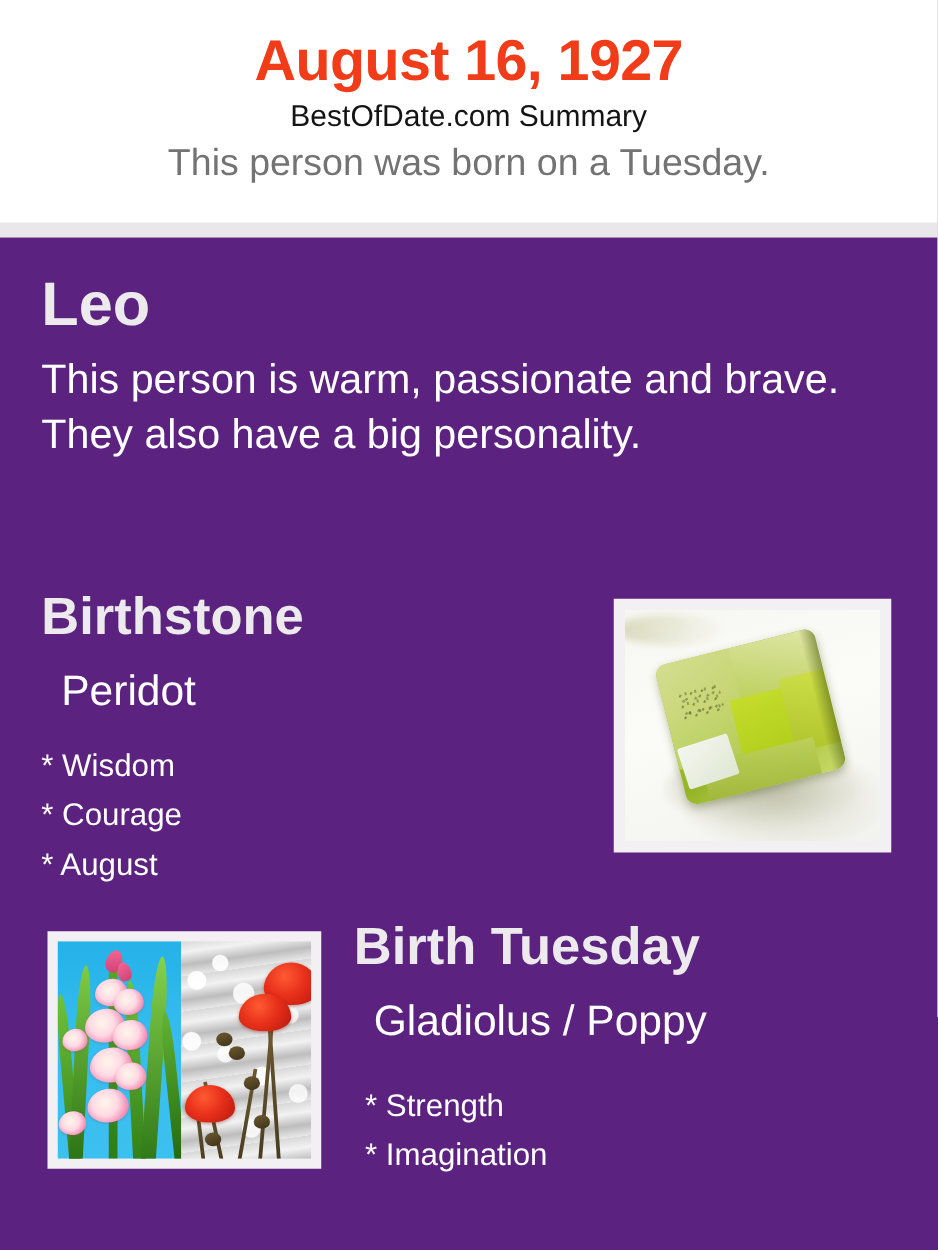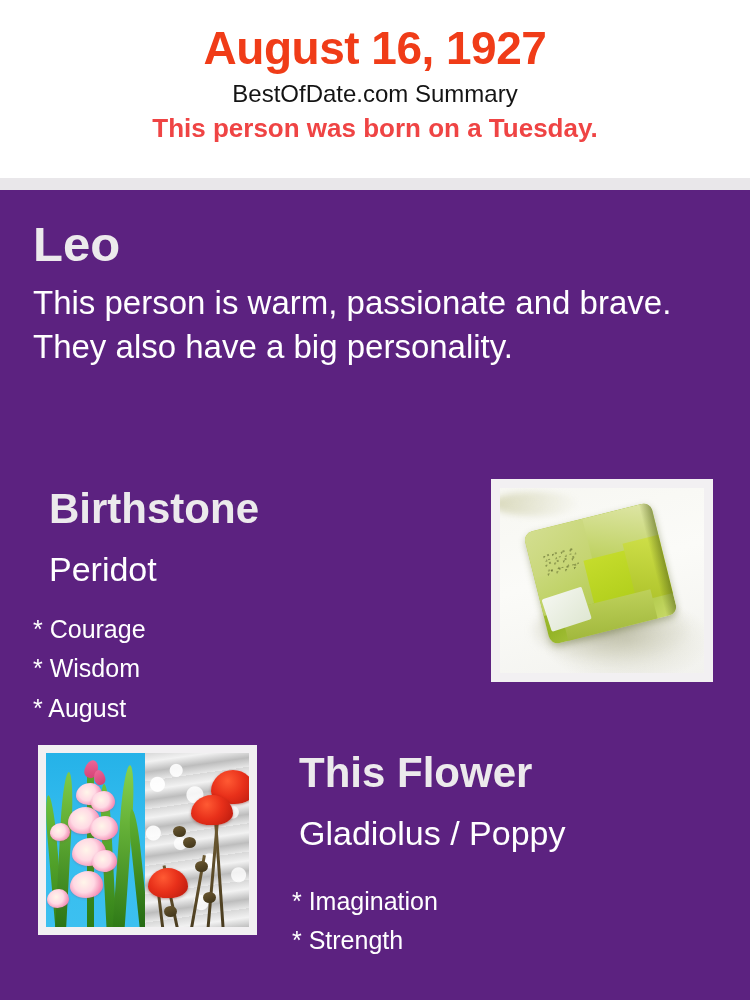--- a/index.html
+++ b/index.html
@@ -42,24 +42,24 @@
     margin: 0;
     padding-top: 9px;
     font-size: 24px;
     font-weight: normal;
     line-height: 1.1;
     color: #141414;
   }
   .born-line {
     margin: 0;
     padding-top: 6px;
-    font-size: 26px;
-    font-weight: bold;
+    font-size: 30px;
+    font-weight: normal;
     line-height: 1.15;
-    color: #ef4444;
+    color: #737373;
   }
   .divider-strip {
     position: absolute;
     left: 0; top: 178px;
     width: 750px;
     height: 12px;
     background: #e9e7ea;
   }
 
   
@@ -95,21 +95,21 @@
   }
 
   
   .birthstone-block {
     position: absolute;
     left: 33px;
     top: 281px;
     width: 440px;
   }
   .section-heading {
-    margin: 16px;
+    margin: 0;
     font-size: 42px;
     font-weight: bold;
     line-height: 1.06;
     color: #eceaec;
   }
   .section-subname {
     margin: 16px;
     padding-top: 2px;
     font-size: 34px;
     font-weight: normal;
@@ -347,22 +347,22 @@
 
     <div class="zodiac-block">
       <h2 class="zodiac-name">Leo</h2>
       <p class="zodiac-desc">This person is warm, passionate and brave. They also have a big personality.</p>
     </div>
 
     <div class="birthstone-block">
       <h2 class="section-heading">Birthstone</h2>
       <div class="section-subname">Peridot</div>
       <ul class="trait-list">
+        <li class="trait-item">* Wisdom</li>
         <li class="trait-item">* Courage</li>
-        <li class="trait-item">* Wisdom</li>
         <li class="trait-item">* August</li>
       </ul>
     </div>
 
     <div class="img-frame stone-frame">
       <div class="img-inner">
         <div class="stone-scene">
           <div class="stone-topsmudge"></div>
           <div class="stone-shadow"></div>
           <div class="gem">
@@ -418,22 +418,22 @@
             <div class="poppy-bud" style="left:27%; top:42%;"></div>
             <div class="poppy-bud" style="left:56%; top:80%;"></div>
             <div class="poppy-bud" style="left:18%; top:88%;"></div>
           </div>
 
         </div>
       </div>
     </div>
 
     <div class="flower-block">
-      <h2 class="section-heading">This Flower</h2>
+      <h2 class="section-heading">Birth Tuesday</h2>
       <div class="section-subname">Gladiolus / Poppy</div>
       <ul class="trait-list">
+        <li class="trait-item">* Strength</li>
         <li class="trait-item">* Imagination</li>
-        <li class="trait-item">* Strength</li>
       </ul>
     </div>
 
   </div>
 </div>
 
 </body></html>

